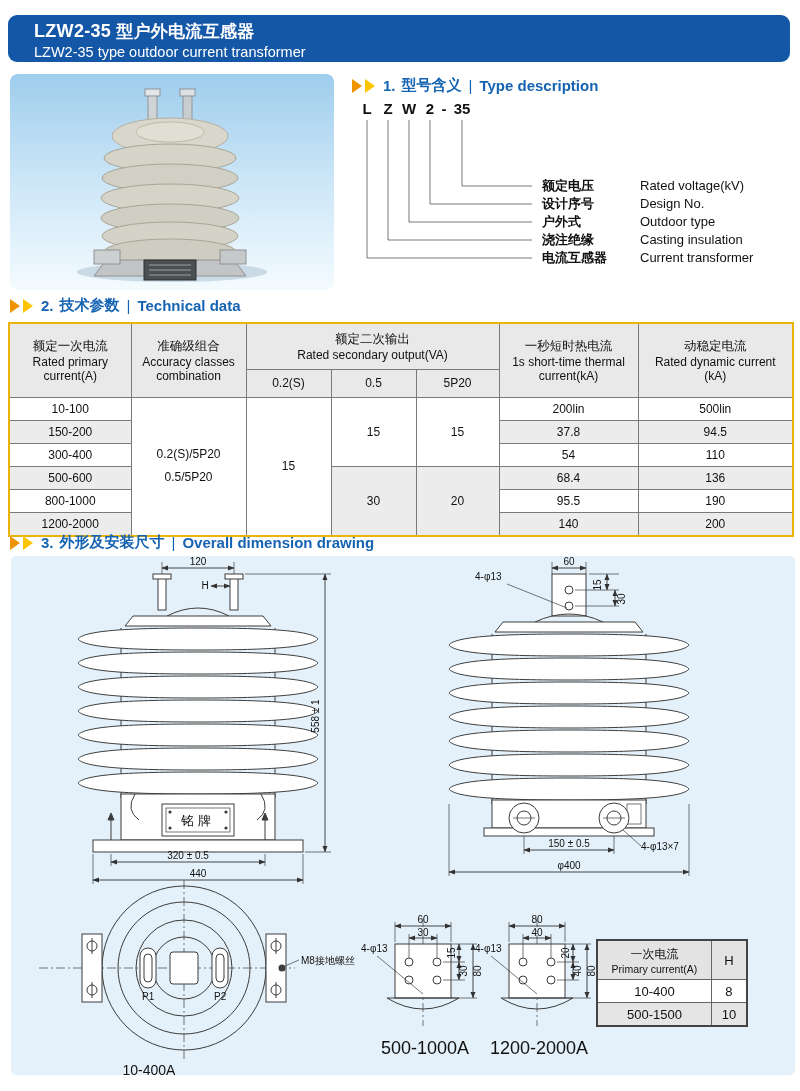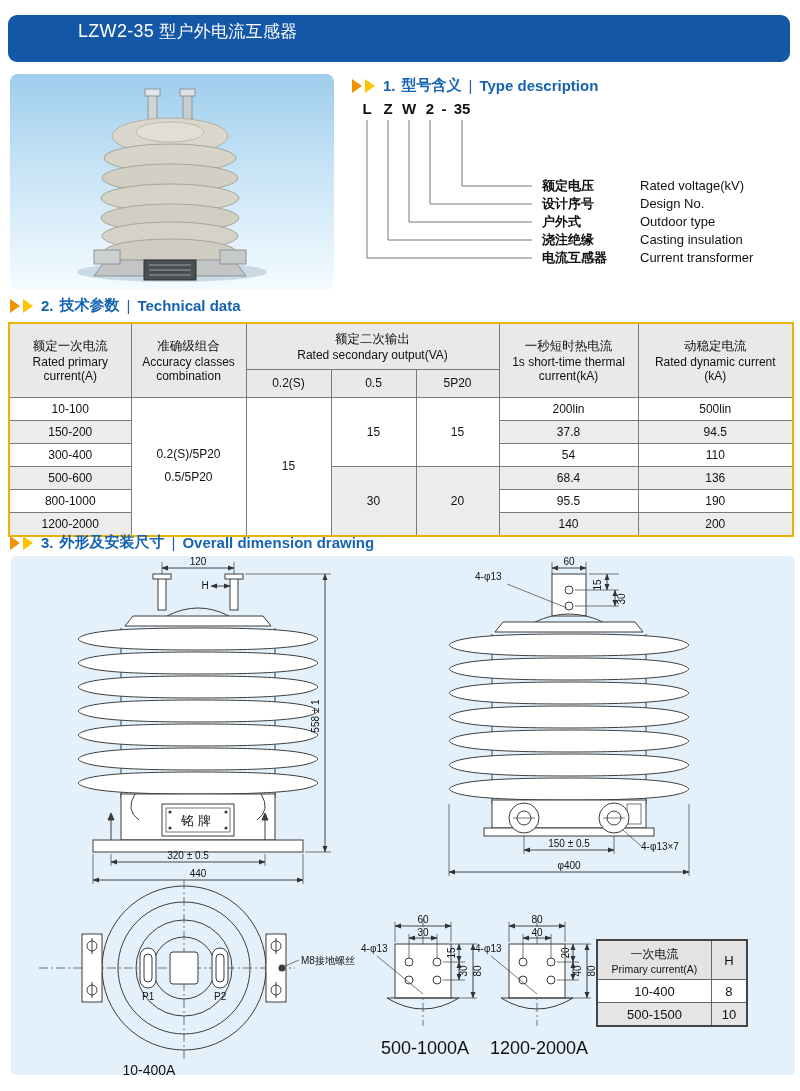--- a/index.html
+++ b/index.html
@@ -1,21 +1,21 @@
 <!DOCTYPE html>
 <html><head>
 <meta charset="utf-8">
 <style>
   html,body{margin:0;padding:0;background:#fff;}
   .page{position:relative;width:800px;height:1091px;background:#fff;overflow:hidden;
         font-family:"Liberation Sans","DejaVu Sans",sans-serif;color:#111;}
   
   .title-bar{position:absolute;left:8px;top:15px;width:782px;height:47px;background:#1457a7;
              border-radius:9px;color:#fff;padding:5px 0 0 26px;box-sizing:border-box;}
-  .title-line1{font-size:17px;font-weight:normal;letter-spacing:.3px;margin-left:44px;}
+  .title-line1{font-size:17px;font-weight:bold;letter-spacing:.3px;}
   .title-line1 .model{font-size:18px;}
   .title-line2{font-size:14.5px;margin-top:1px;}
   
   .sec-head{position:absolute;display:flex;align-items:center;font-size:15px;font-weight:bold;color:#1563b2;}
   .tri{width:0;height:0;border-top:7px solid transparent;border-bottom:7px solid transparent;margin-right:3px;}
   .tri.o{border-left:10px solid #ef9400;}
   .tri.y{border-left:10px solid #ffc400;}
   .sec-head .num{margin:0 6px 0 5px;}
   .sec-head .div{margin:0 7px;font-weight:normal;color:#1563b2;}
   
@@ -69,20 +69,21 @@
         <path d="M0,11 C6,3 45,0 120,0 C195,0 234,3 240,11 C234,19 195,22 120,22 C45,22 6,19 0,11 Z"></path>
       </g>
     </defs>
   </svg>
 
   <header class="title-bar">
     <div class="title-line1">
       <span class="model">LZW2-35</span>
       <span>型户外电流互感器</span>
     </div>
+    <div class="title-line2">LZW2-35 type outdoor current transformer</div>
   </header>
 
   <div class="photo-card">
     <svg width="324" height="216" viewBox="0 0 324 216">
       <ellipse cx="162" cy="198" rx="95" ry="10" fill="#9db6c8" opacity="0.45"></ellipse>
 
       <rect x="138" y="20" width="9" height="34" fill="#cfd4d6" stroke="#8d9398" stroke-width="1"></rect>
       <rect x="173" y="20" width="9" height="34" fill="#c8cdd0" stroke="#8d9398" stroke-width="1"></rect>
       <rect x="135" y="15" width="15" height="7" fill="#e2e6e8" stroke="#8d9398" stroke-width="1"></rect>
       <rect x="170" y="15" width="15" height="7" fill="#dde1e3" stroke="#8d9398" stroke-width="1"></rect>

